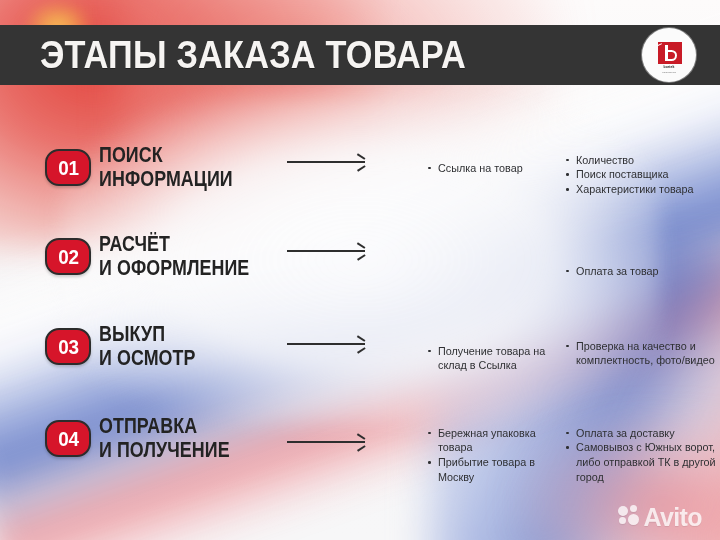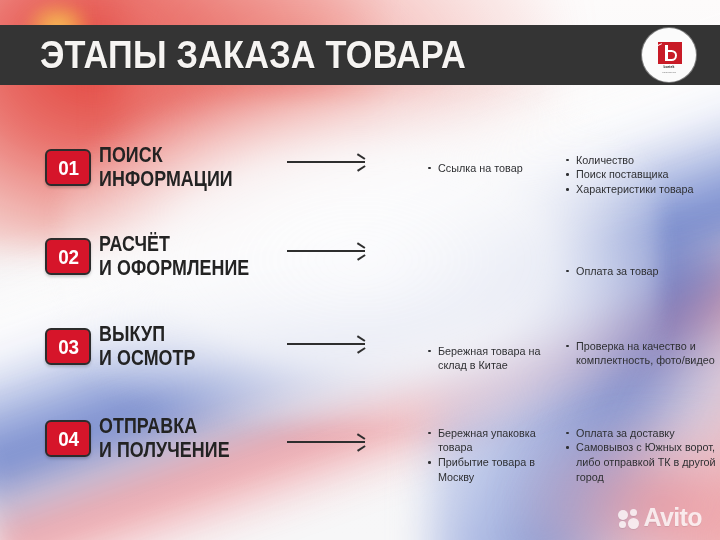--- a/index.html
+++ b/index.html
@@ -148,21 +148,21 @@
   #brand-sub{
     position:absolute;left:0;bottom:-6px;width:30px;
     text-align:center;font-size:2.4px;color:#6c6c6c;
     letter-spacing:.1px;line-height:3px;
   }
 
   
   .step-row{position:absolute;left:0;width:720px;}
   .step-badge{
     position:absolute;left:45px;
-    width:46px;height:37px;border-radius:6px;
+    width:46px;height:37px;border-radius:14px;
     background:#d6152a;border:2px solid #2c2c2c;
     box-sizing:border-box;
     display:flex;align-items:center;justify-content:center;
     box-shadow:0 2px 3px rgba(0,0,0,.18);
   }
   .step-badge span{
     color:#fff;font-size:21px;font-weight:bold;line-height:21px;
     transform:scaleX(.9);letter-spacing:-.3px;
   }
   .step-title{
@@ -190,21 +190,21 @@
     list-style:none;position:relative;padding-left:11px;margin:0 0 0 0;
   }
   .bullets li:before{
     content:"";position:absolute;left:1px;top:6px;
     width:2.6px;height:2.6px;border-radius:50%;background:#2f3033;
   }
 
   
   #avito{
     position:absolute;right:18px;bottom:10px;
-    display:flex;align-items:flex-end;gap:0;
+    display:flex;align-items:flex-start;gap:0;
     opacity:.82;
   }
   #avito-dots{position:relative;width:25px;height:21px;}
   #avito-dots i{position:absolute;border-radius:50%;background:rgba(255,255,255,.92);
     box-shadow:0 1px 1px rgba(0,0,0,.10);display:block;}
   #avito-dots i.d1{left:0;top:1px;width:10px;height:10px;}
   #avito-dots i.d2{left:12px;top:0;width:7px;height:7px;}
   #avito-dots i.d3{left:1px;top:12px;width:7px;height:7px;}
   #avito-dots i.d4{left:10px;top:9px;width:11px;height:11px;}
   #avito-word{
@@ -290,21 +290,21 @@
     <div class="step-title" style="top:0px;">
       <span>ВЫКУП</span>
       <span class="l2">И ОСМОТР</span>
     </div>
     <div class="arrow" style="left:287px;top:16px;width:78px;">
       <span class="shaft"></span>
         <span class="headtop"></span>
         <span class="headbot"></span>
     </div>
     <ul class="bullets" style="left:387px;top:11px;width:130px;">
-      <li>Бережная товара на склад в Китае</li>
+      <li>Получение товара на склад в Ссылка</li>
     </ul>
     <ul class="bullets" style="left:525px;top:6px;width:175px;">
       <li>Проверка на качество и комплектность, фото/видео</li>
     </ul>
   </div>
 
   <div class="step-row" style="top:414px;">
     <div class="step-badge" style="top:6px;">
       <span>04</span>
     </div>

